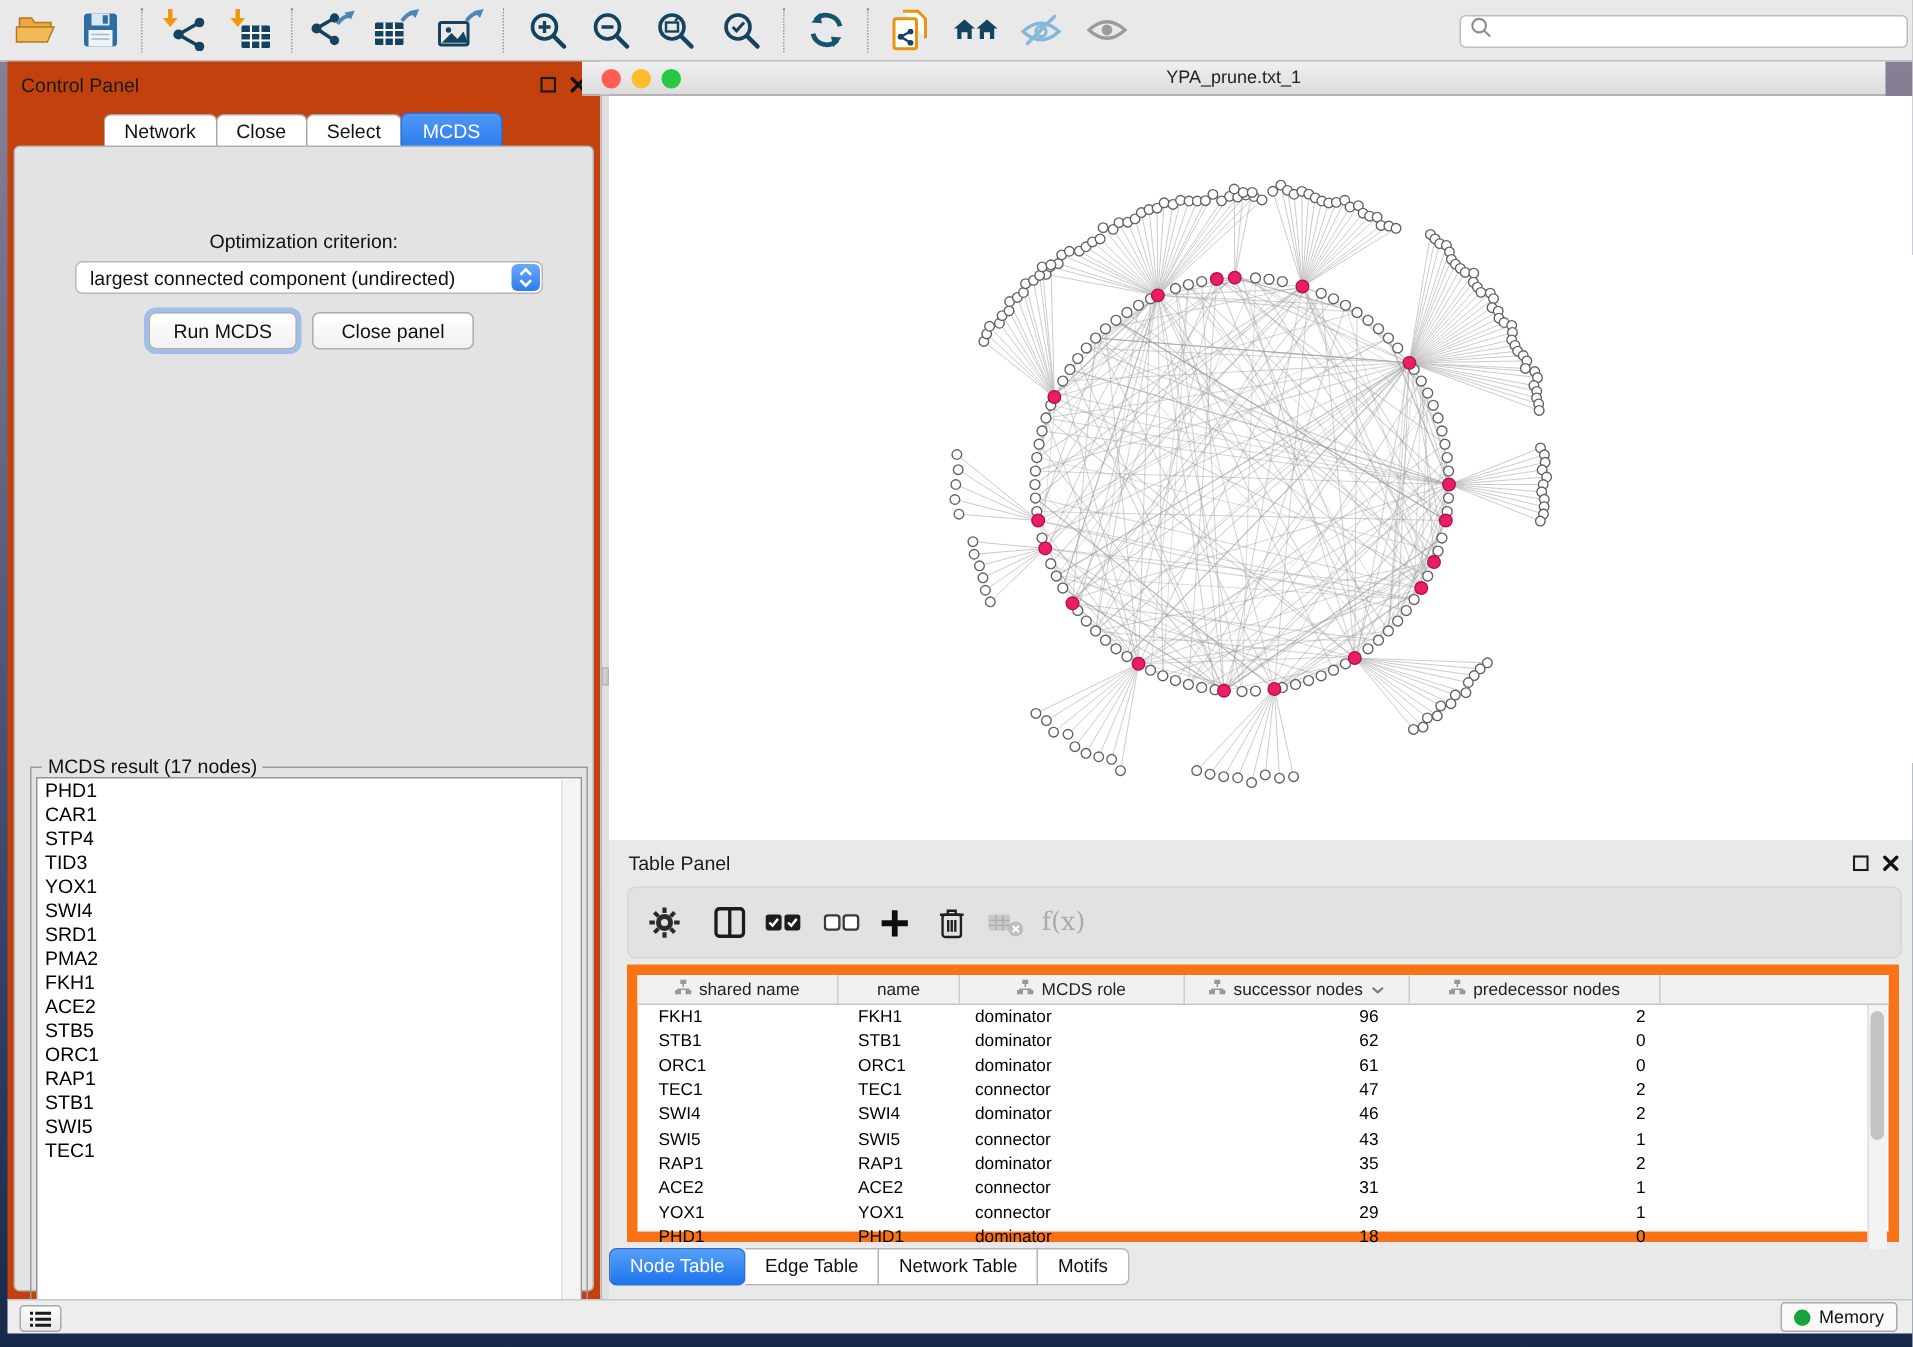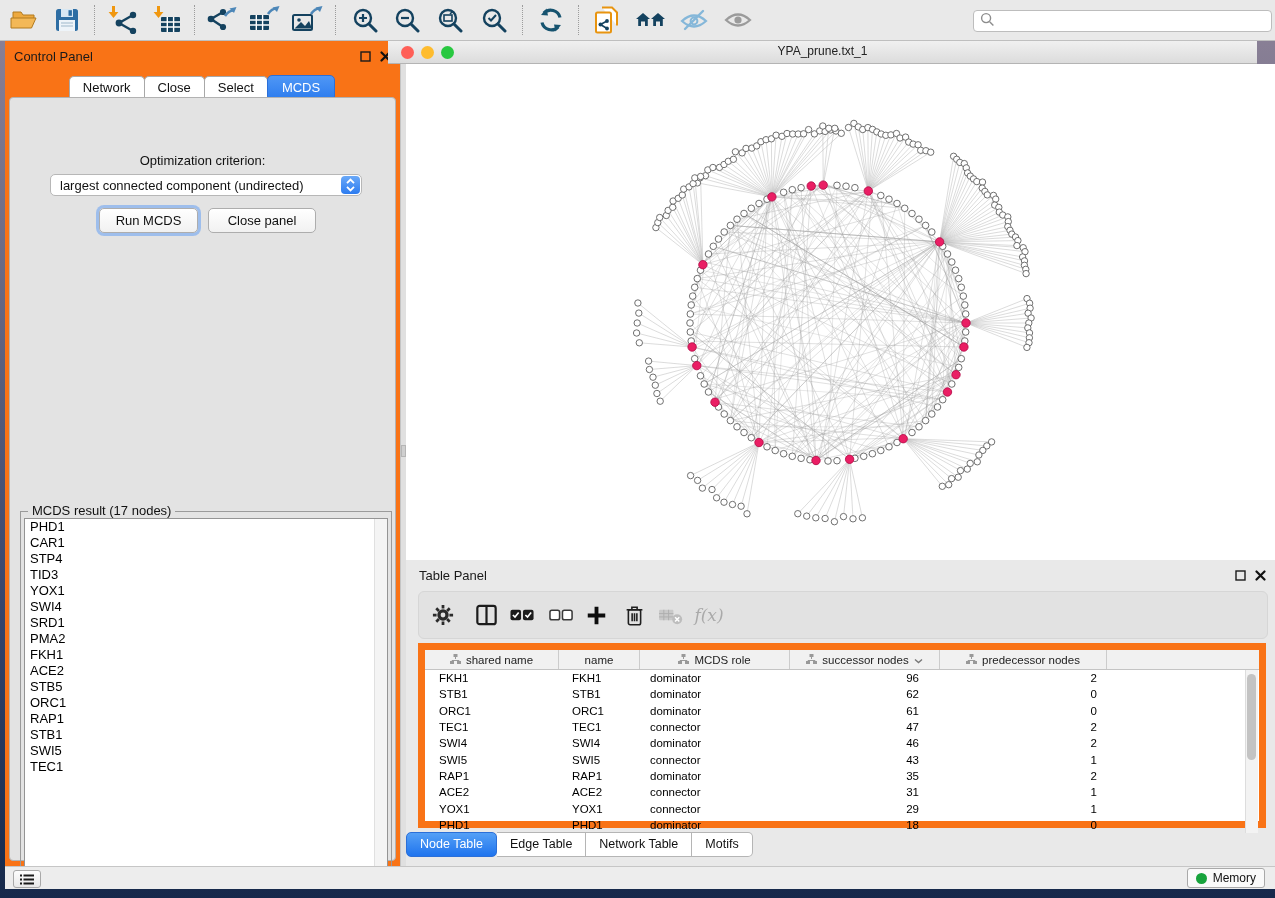--- a/index.html
+++ b/index.html
@@ -6,21 +6,21 @@
   body{width:1275px;height:898px;position:relative;overflow:hidden;
     font-family:"Liberation Sans",sans-serif;
     background:linear-gradient(180deg,#8e8398 0%,#6a6a85 30%,#33436b 70%,#16294b 100%)}
   .abs{position:absolute}
   
   #toolbar{left:0;top:0;width:1275px;height:40px;background:#e9e9e9;border-bottom:1px solid #bfbfbf;position:absolute}
   .ticon{position:absolute;top:6px;width:32px;height:28px;display:flex;align-items:center;justify-content:center;cursor:default}
   .tsep{position:absolute;top:5px;height:30px;width:0;border-left:1px dotted #9c9c9c}
   #searchbox{position:absolute;left:973px;top:10px;width:291px;height:20px;background:#fff;border:1px solid #bdbdbd;border-radius:4px;display:flex;align-items:center;padding-left:6px}
   
-  #control-panel{left:5px;top:41px;width:395px;height:825px;background:#f97316;border-right:1px solid #c4c4c4;position:absolute}
+  #control-panel{left:5px;top:41px;width:395px;height:825px;background:#c2410c;border-right:1px solid #c4c4c4;position:absolute}
   .panel-title{font-size:13px;color:#1a1a1a}
   .chrome-ic{position:absolute;width:16px;height:16px;display:flex;align-items:center;justify-content:center}
   #ctabs{position:absolute;left:0;top:33px;width:395px;display:flex;justify-content:center;align-items:flex-end;height:25px}
   .ctab{font-size:13px;color:#111;background:#fff;border:1px solid #a8a8a8;border-bottom:none;border-radius:5px 5px 0 0;padding:3px 13px 4px 13px;margin:0 0 0 -1px}
   .ctab.active{background:linear-gradient(#4f97f5,#2b7bee);color:#fff;border:1px solid #2b6fd8;border-radius:5px;padding:4px 14px 5px 14px;position:relative;top:2px}
   #cpane{position:absolute;left:4px;top:56px;width:385px;height:762px;background:#e3e3e3;border:1px solid #b2b2b2;border-radius:4px}
   #opt-label{position:absolute;left:0;top:55px;width:100%;text-align:center;font-size:13px;color:#111}
   #opt-select{position:absolute;left:40px;top:76px;width:312px;height:22px;background:#fff;border:1px solid #b7b7b7;border-radius:5px;display:flex;align-items:center;font-size:13px;color:#111;padding-left:9px;box-sizing:border-box}
   #opt-stepper{position:absolute;right:1px;top:1px;width:19px;height:18px;border-radius:4px;background:linear-gradient(#6aa9f8,#2c7cf0);display:flex;flex-direction:column;align-items:center;justify-content:center}
   .btn{position:absolute;height:23px;background:linear-gradient(#ffffff,#f1f1f1);border:1px solid #adadad;border-radius:5px;font-size:13px;color:#111;display:flex;align-items:center;justify-content:center}
@@ -36,21 +36,21 @@
   #vsplit-handle{position:absolute;left:0px;top:404px;width:5px;height:12px;background:#cfcfcf;border:1px solid #b5b5b5;box-sizing:border-box}
   
   #net-titlebar{left:388px;top:41px;width:869px;height:22px;background:linear-gradient(#f0f0f0,#dcdcdc);border-bottom:1px solid #b4b4b4;position:absolute}
   .tlight{position:absolute;top:5px;width:13px;height:13px;border-radius:50%}
   #net-title{position:absolute;left:0;top:3px;width:100%;text-align:center;font-size:12px;color:#222}
   #net-canvas{left:406px;top:64px;width:869px;height:496px;background:#fff;position:absolute}
   
   #table-panel{left:406px;top:560px;width:869px;height:306px;background:#e9e9e9;position:absolute}
   #tp-toolbar{position:absolute;left:12px;top:31px;width:848px;height:46px;background:#e2e2e2;border:1px solid #d6d6d6;border-radius:6px}
   .tpicon{position:absolute;top:10px;width:28px;height:26px;display:flex;align-items:center;justify-content:center}
-  #fx-label{font-family:"DejaVu Serif",serif;font-style:italic;font-size:17px;color:#aaa}
+  #fx-label{font-family:"DejaVu Serif",serif;font-size:17px;color:#aaa}
   #ntable{position:absolute;left:12px;top:83px;width:848px;height:185px;background:#fff;border:7px solid #f97316;box-sizing:border-box}
   #thead{display:flex;height:19px;background:#f1f1f1;border-bottom:1px solid #c4c4c4}
   .hcell{display:flex;align-items:center;justify-content:center;font-size:11.5px;color:#222;border-right:1px solid #ccc;box-sizing:border-box;gap:5px}
   .trow{display:flex;height:16.3px;align-items:center}
   .tcell{font-size:11.5px;color:#000;box-sizing:border-box;white-space:nowrap;overflow:hidden}
   .c0{width:134px;padding-left:14px}.c1{width:81px;padding-left:13px}.c2{width:150px;padding-left:10px}
   .c3{width:150px;text-align:right;padding-right:21px}.c4{width:167px;text-align:right;padding-right:10px}
   .hc0{width:134px}.hc1{width:81px}.hc2{width:150px}.hc3{width:150px}.hc4{width:167px}
   #tbl-scroll{position:absolute;right:1px;top:20px;width:12px;height:163px;background:#f3f3f3;border-left:1px solid #ddd}
   #tbl-thumb{position:absolute;left:1px;top:4px;width:9px;height:86px;background:#c3c3c3;border-radius:5px}

